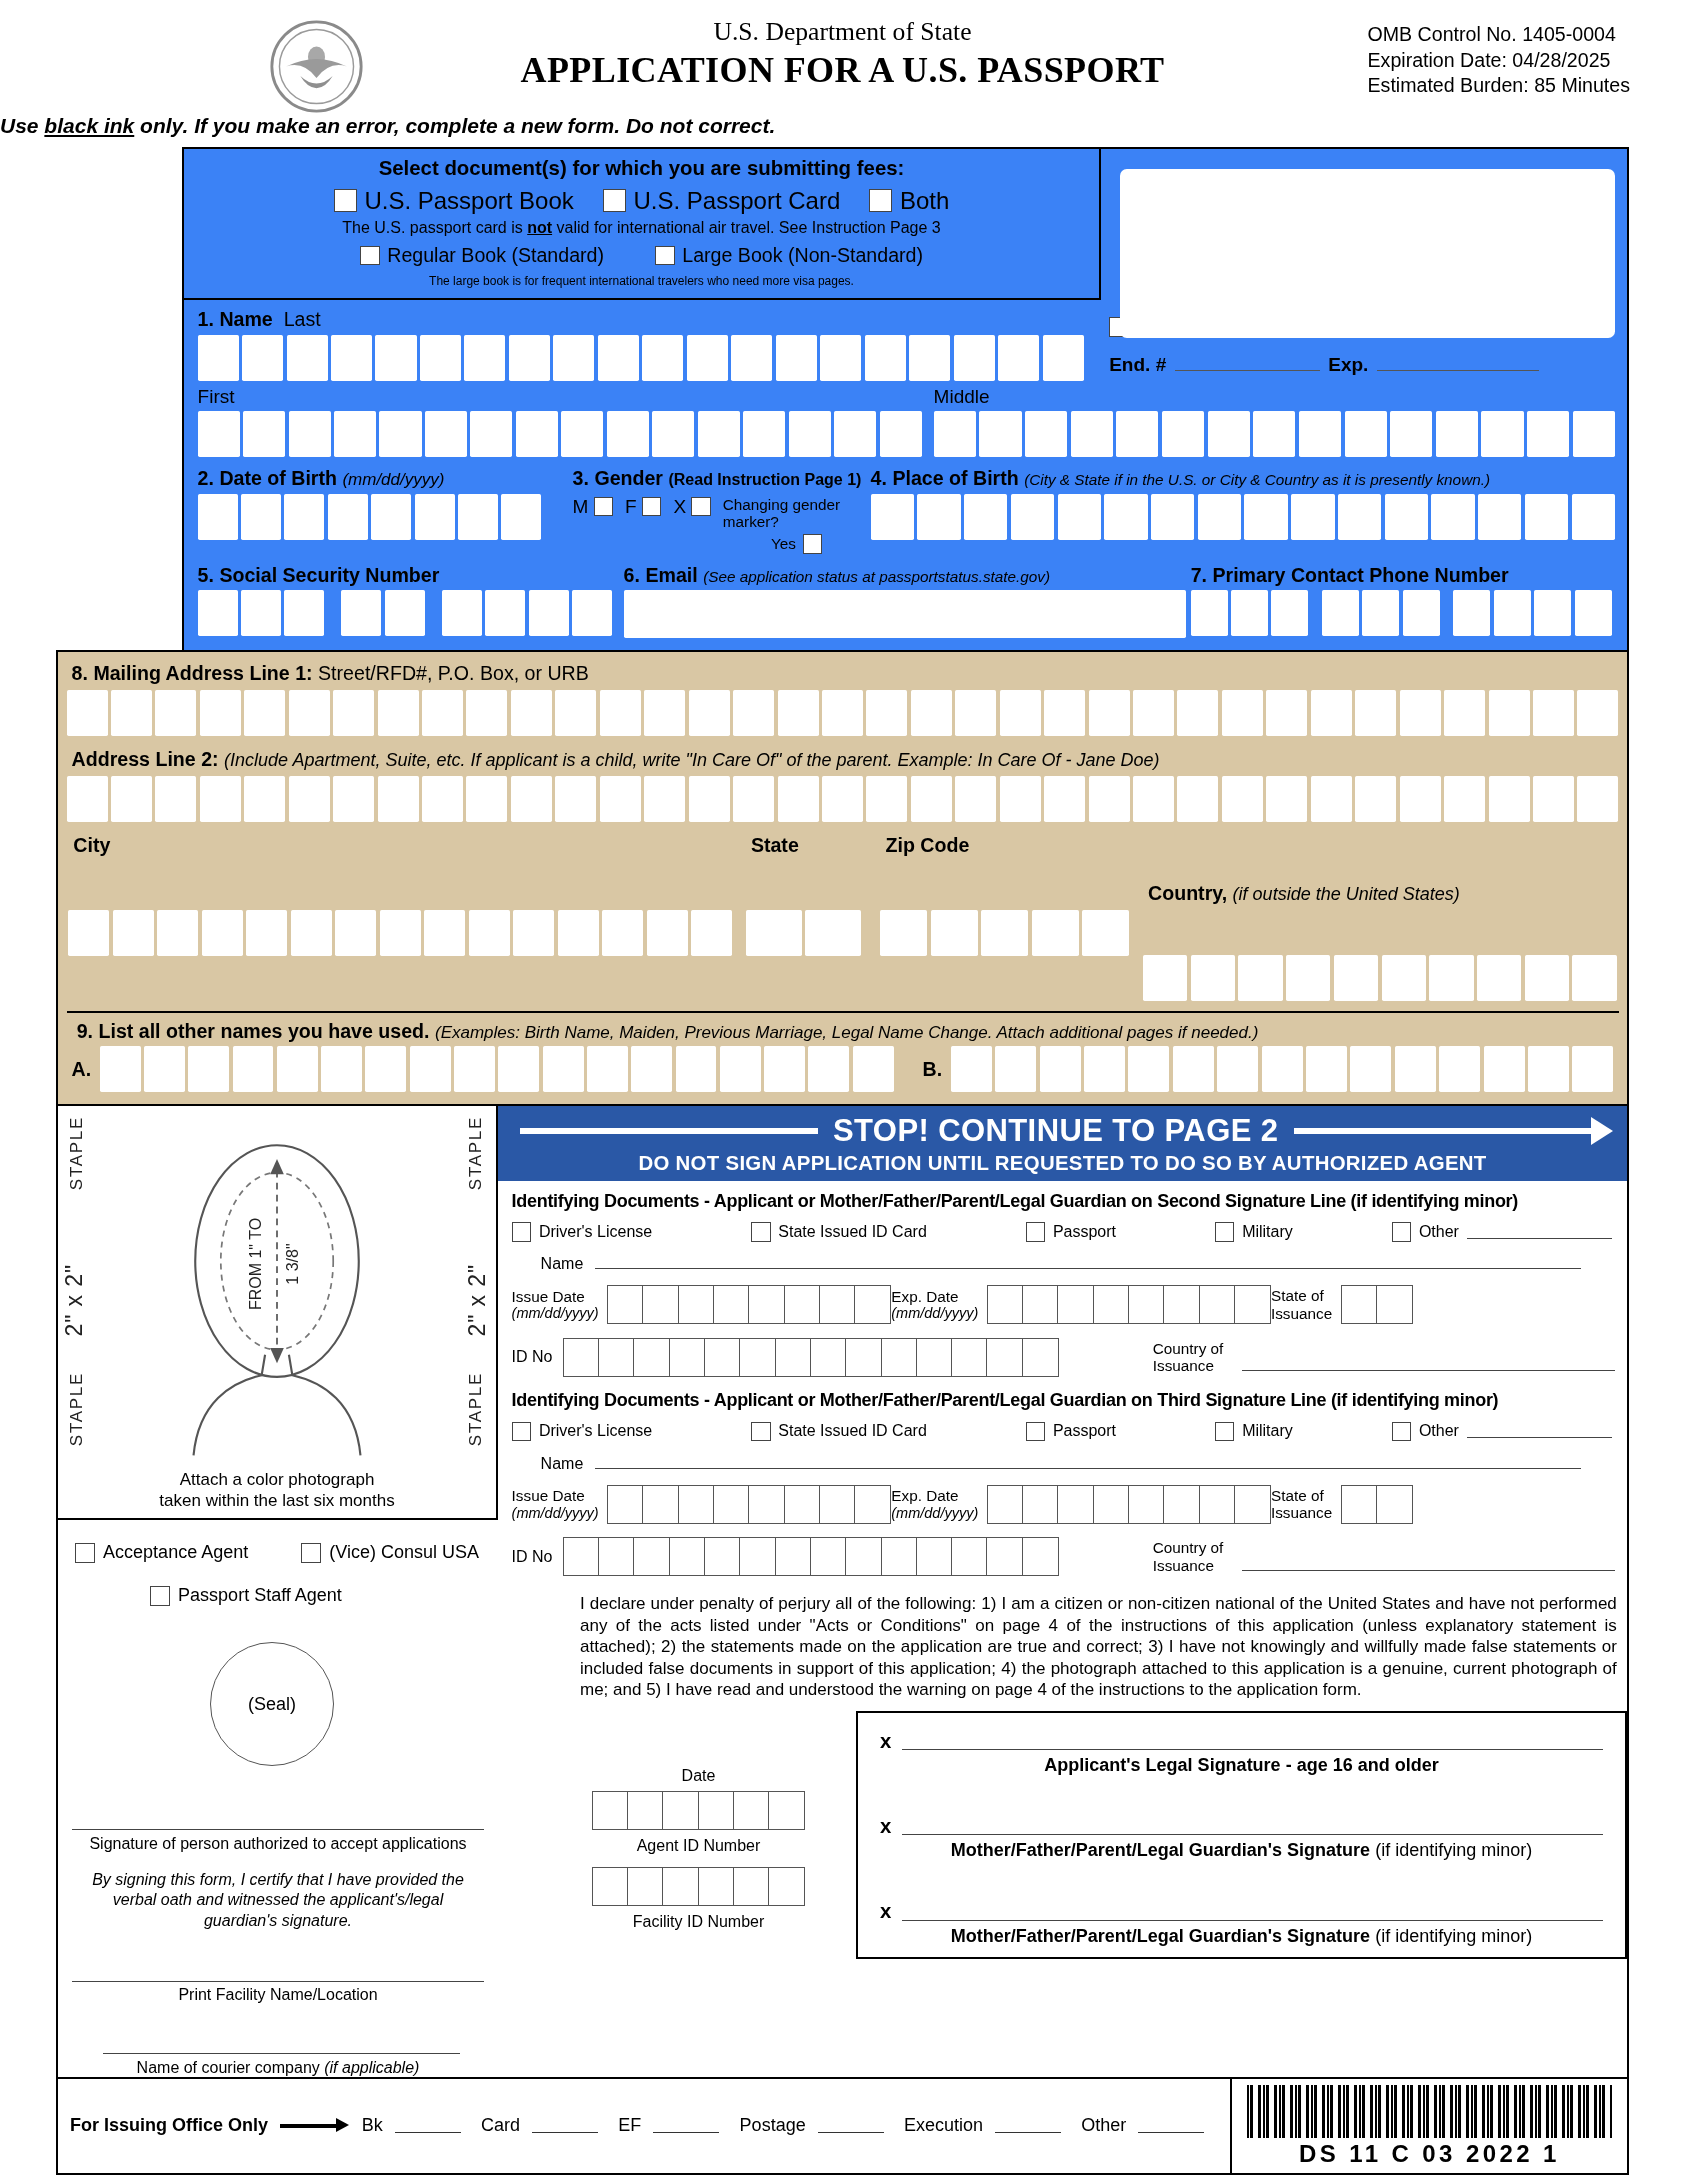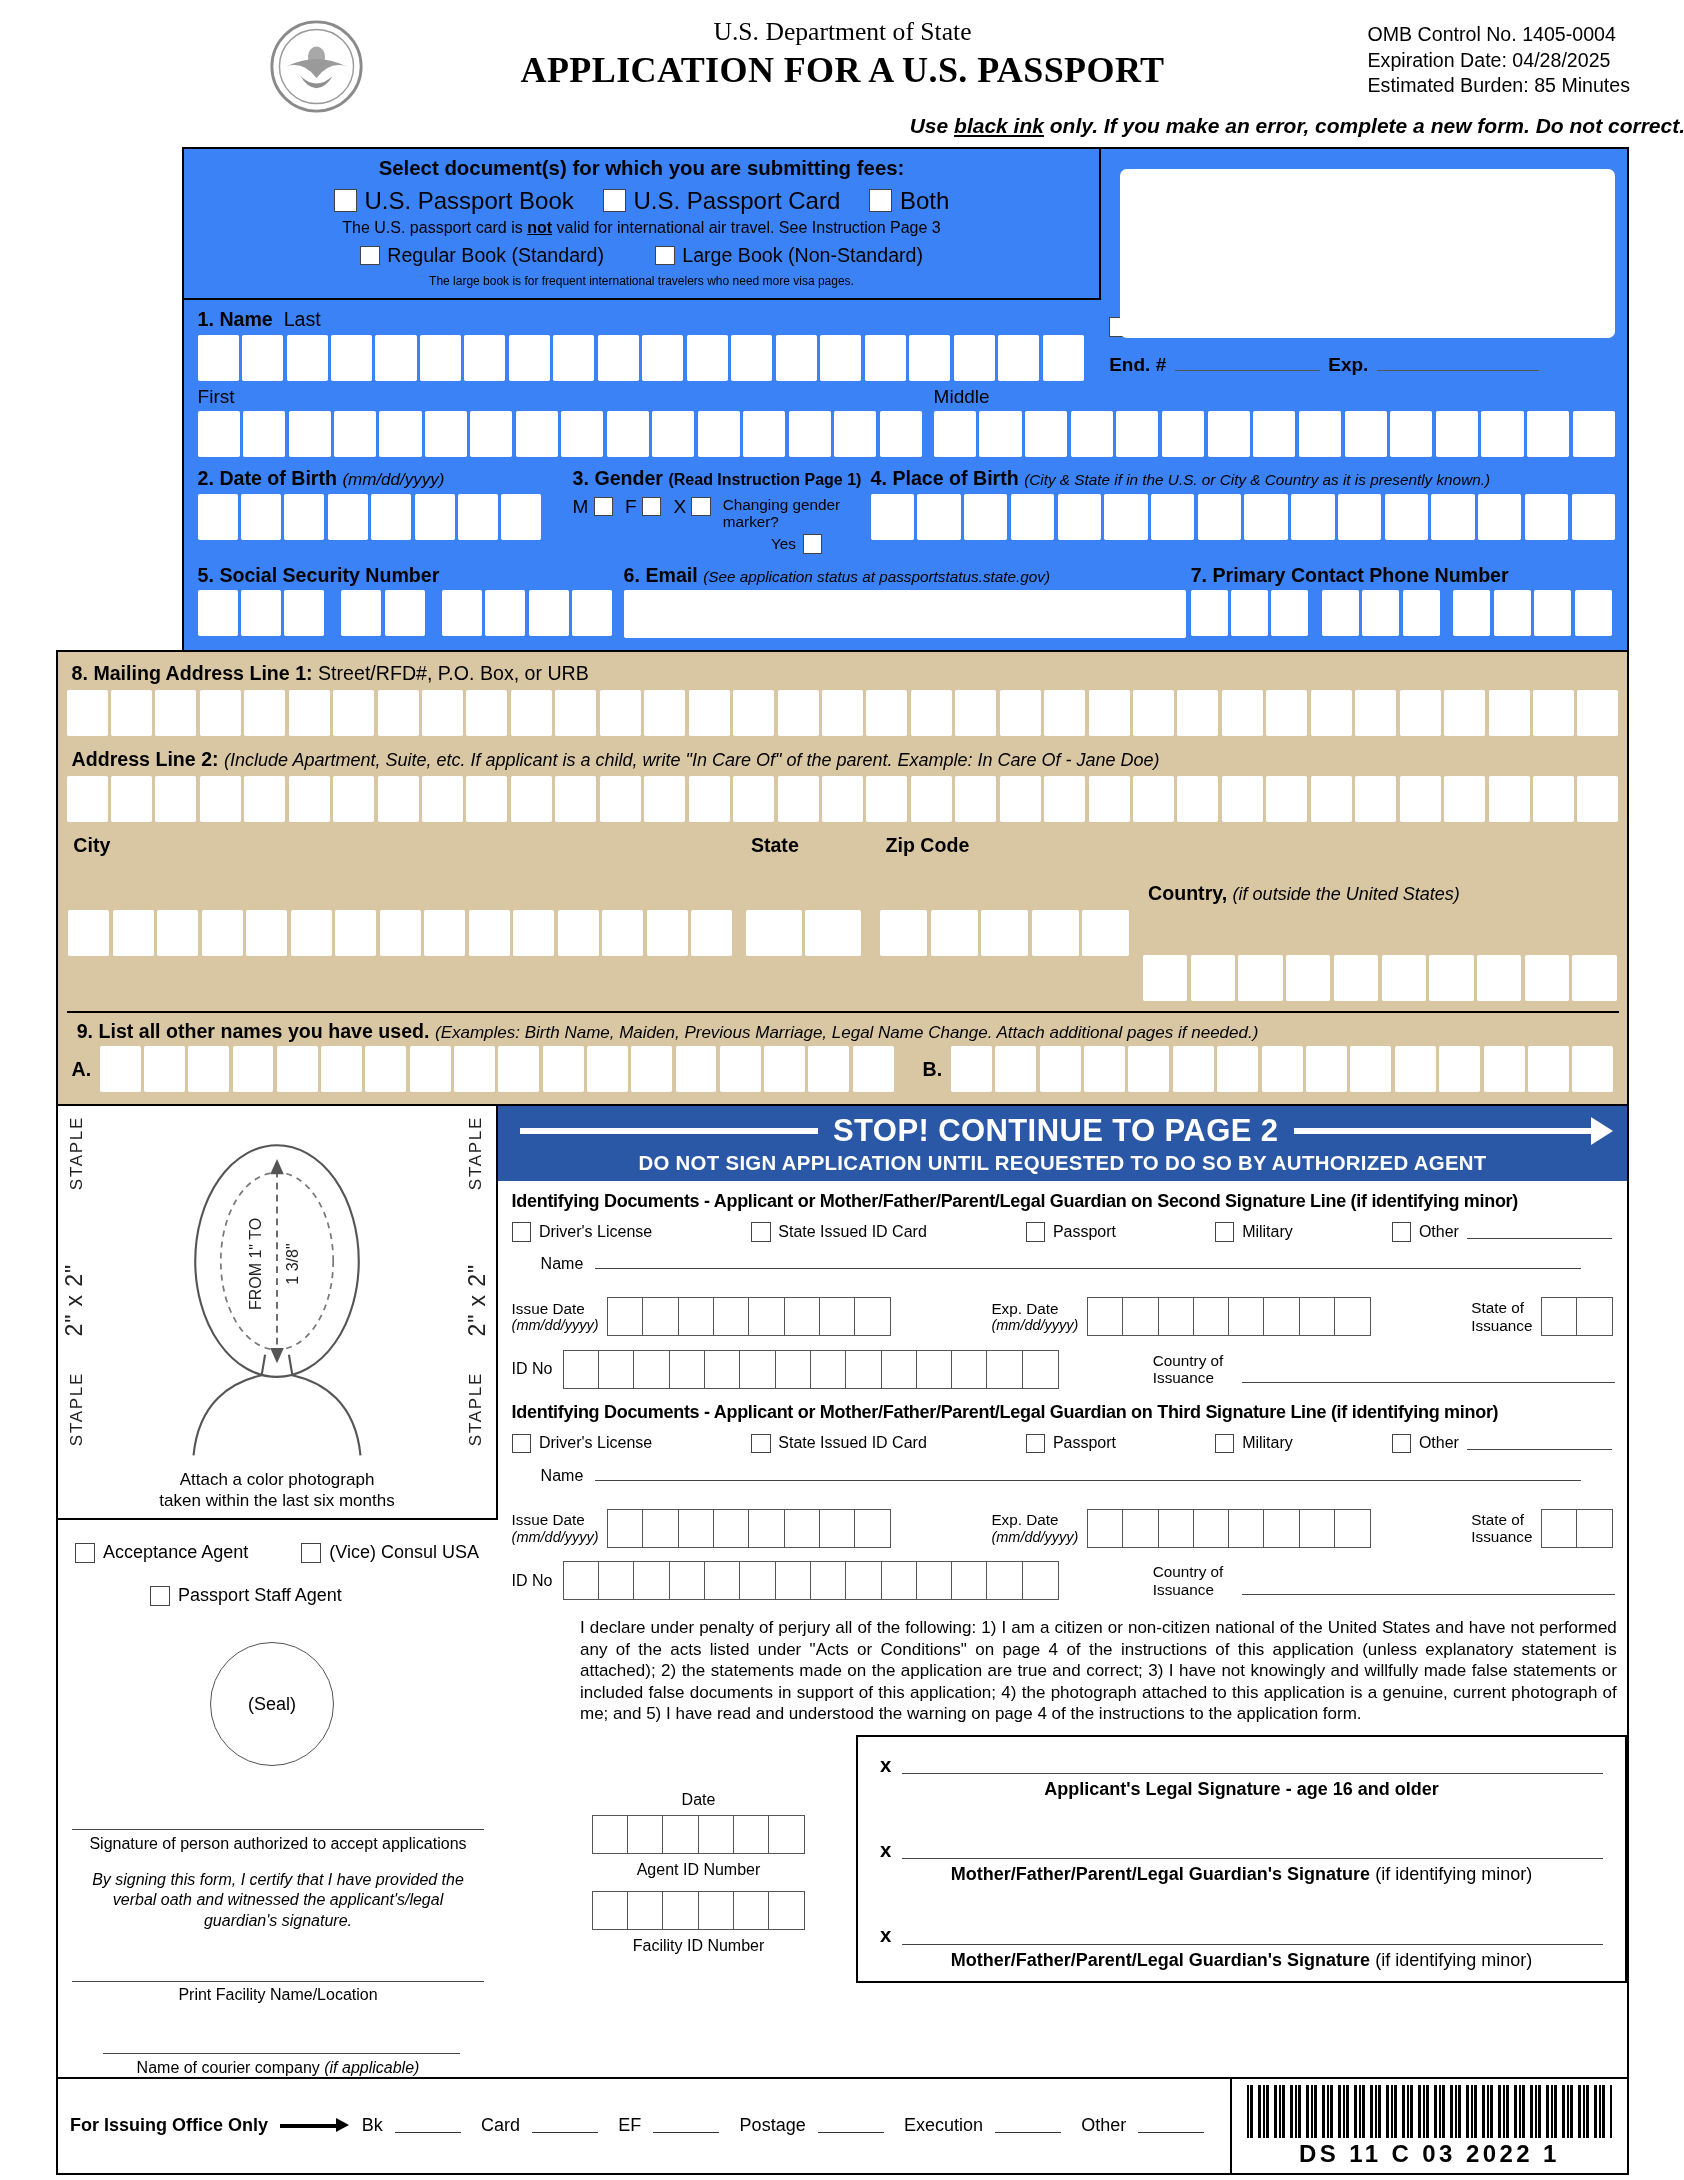--- a/index.html
+++ b/index.html
@@ -5,21 +5,21 @@
   * { box-sizing: border-box; margin: 0; padding: 0; }
   body { background: #fff; font-family: "Liberation Sans", sans-serif; color: #000; }
   .page { width: 1685px; min-height: 2181px; margin: 0 auto; background: #fff; position: relative; padding-top: 17px; }
 
   
   .hdr { position: relative; text-align: center; height: 109px; }
   .seal-wrap { position: absolute; top: 1.7px; left: 269px; width: 95px; height: 95px; }
   .hdr-agency { font-family: "Liberation Serif", serif; font-size: 25.6px; }
   .hdr-title { font-family: "Liberation Serif", serif; font-size: 36px; font-weight: bold; letter-spacing: 0.4px; margin-top: 1.7px; }
   .hdr-right { position: absolute; top: 5.1px; right: 55px; text-align: left; font-size: 19.6px; line-height: 1.3; }
-  .ink { text-align: right; font-size: 21px; font-weight: bold; font-style: italic; margin-top: -12px; }
+  .ink { text-align: left; font-size: 21px; font-weight: bold; font-style: italic; margin-top: -12px; }
 
   .b { font-weight: bold; }
   .i { font-style: italic; }
 
   
   .block-a { margin: 8.5px 56px 0 182px; border: 2.6px solid #000; border-bottom: none; background: #3b82f6; }
   .block-b { margin: 0 56px; border: 2.6px solid #000; background: #d9c7a4; padding: 6.8px 8.5px 10.2px; }
 
   .row-a { display: flex; position: relative; }
   .doc-select { width: 917px; border-right: 2.6px solid #000; border-bottom: 2.6px solid #000; text-align: center; padding: 8.5px 6.8px 10.2px; }
@@ -134,21 +134,21 @@
   .t-item { display: inline-flex; align-items: center; gap: 7.7px; }
   .oline { display: inline-block; width: 145px; border-bottom: 1.7px solid #444; height: 13.6px; }
   .idd-name { display: flex; align-items: baseline; gap: 12px; margin: 13.6px 34px 0 29px; font-size: 16px; }
   .idd-name .wline2 { flex: 1; }
   .sgrid { display: flex; }
   .sgrid .sbox { width: 37px; height: 39px; background: #fff; border: 1.7px solid #555; margin-left: -1.7px; flex: none; }
   .sgrid .sbox:first-child { margin-left: 0; }
   .sgrid.center { justify-content: center; }
   .dlbl { font-size: 15.3px; line-height: 1.15; margin-right: 8.5px; }
   .dlbl .i { font-size: 14.5px; }
-  .idd-dates { display: flex; align-items: center; justify-content: space-between; margin-top: 24px; padding-right: 1.7px; }
+  .idd-dates { display: flex; align-items: center; margin-top: 12px; padding-right: 1.7px; }
   .dgrp { display: flex; align-items: center; }
   .idd-idrow { display: flex; align-items: center; margin-top: 13.6px; }
   .idlbl { font-size: 16px; margin-right: 10.2px; }
   .country-grp { display: flex; align-items: flex-end; gap: 10.2px; margin-left: 94px; flex: 1; }
   .country-grp .wline2 { flex: 1; margin-bottom: 3.4px; }
 
   .decl { font-size: 17px; line-height: 1.26; text-align: justify; padding: 13.6px 10.2px 0 82px; }
 
   .sig-row { display: flex; gap: 17px; padding: 10.2px 0 0 60px; }
   .date-col { width: 281px; text-align: center; font-size: 16px; padding-top: 56px; }

